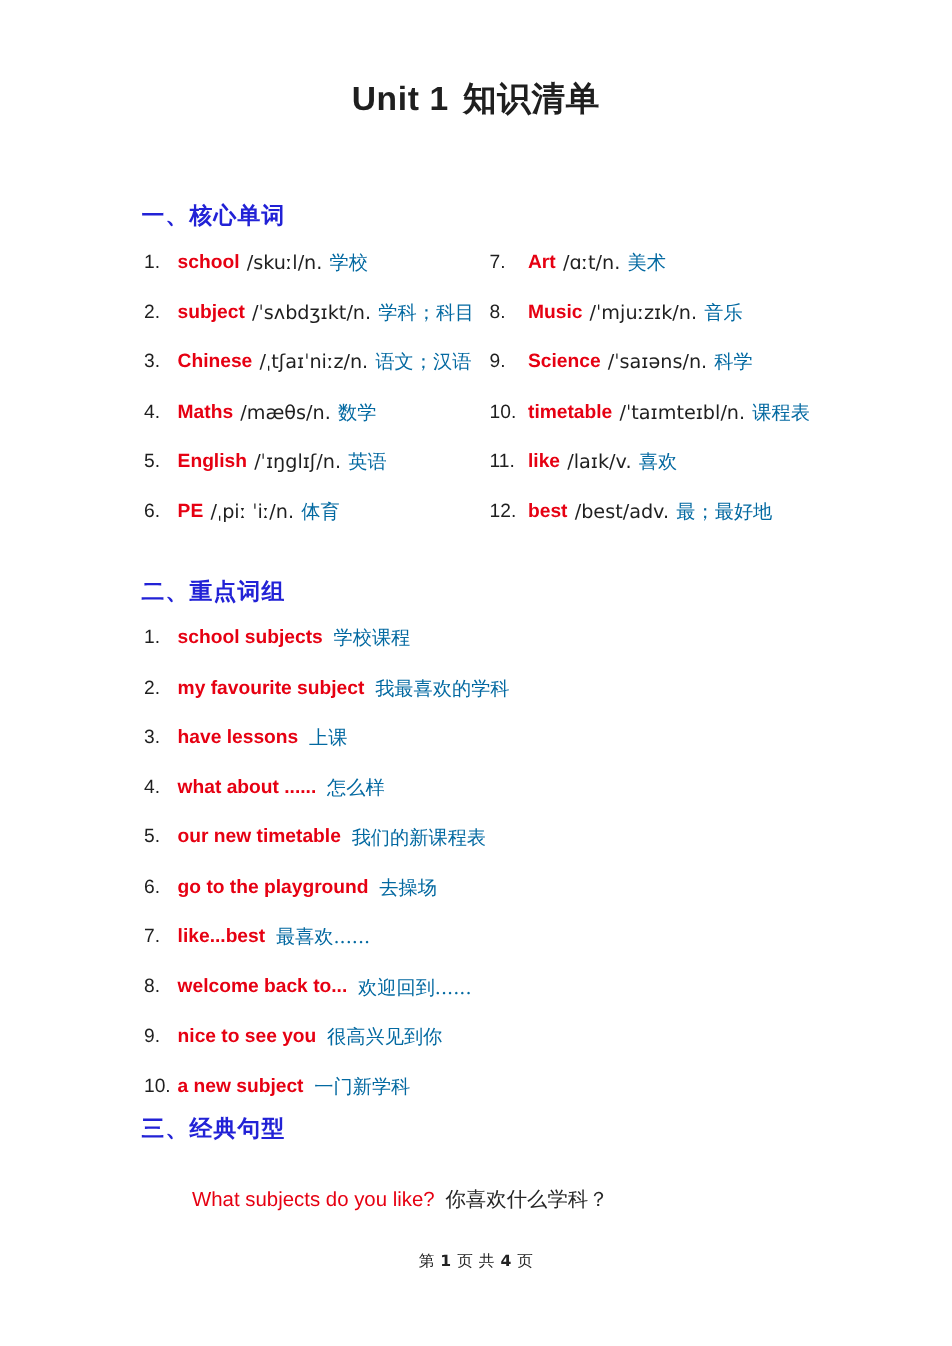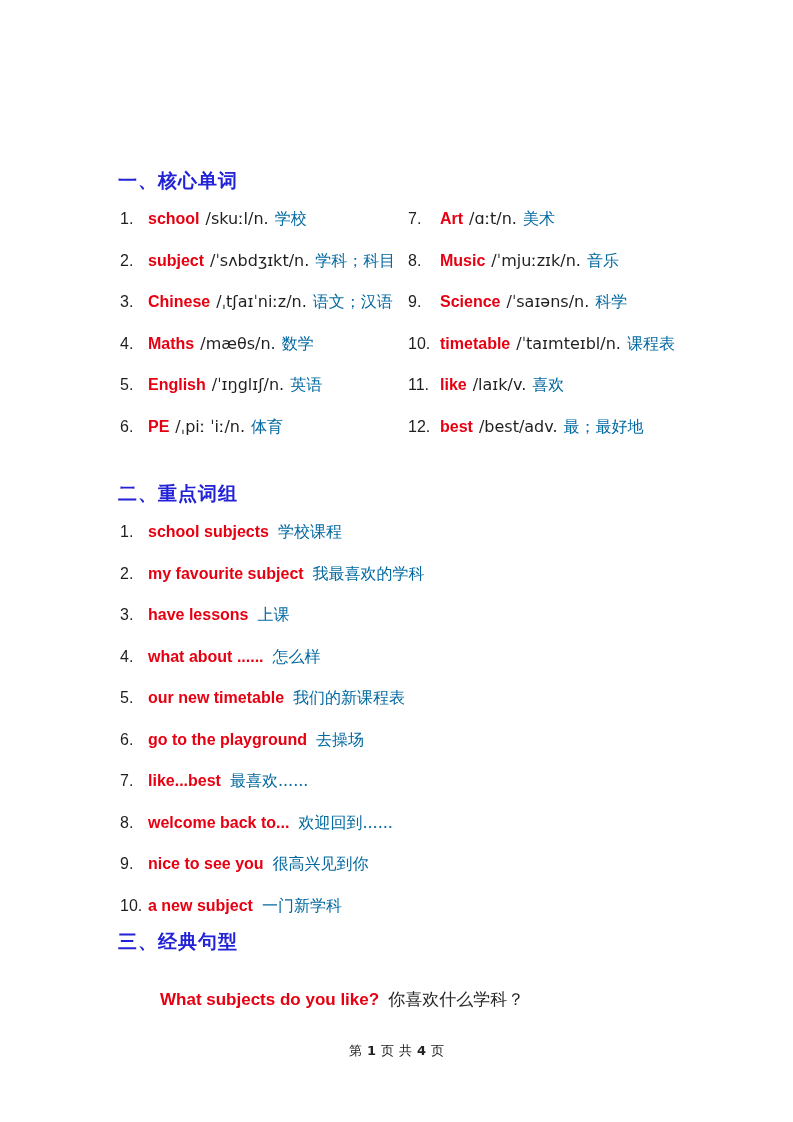--- a/index.html
+++ b/index.html
@@ -47,37 +47,38 @@
   .row .phon{color:var(--ink);margin-right:6px;font-family:"DejaVu Sans",sans-serif;}
   .row .meaning{color:#0369a1;font-family:"DejaVu Serif","Liberation Serif",serif;}
   
   #phrase-list{position:absolute;left:120px;top:521px;}
   
   .sub-heading{
     position:absolute;left:132px;top:956px;
     font-size:16.5px;font-weight:700;color:var(--ink);line-height:21px;
   }
   .example{position:absolute;left:160px;top:988px;font-size:17px;line-height:23px;white-space:nowrap;}
-  .example .en{color:var(--red);font-weight:700;margin-right:9px;}
+  .example .en{color:var(--red);font-weight:400;margin-right:9px;}
   .example .zh{color:#262626;font-family:"DejaVu Serif","Liberation Serif",serif;}
   
   .footer{
     position:absolute;top:1042px;left:0;width:100%;text-align:center;
     font-size:13px;color:#222;
     font-family:"DejaVu Serif","Liberation Serif",serif;
   }
   .footer span{margin:0 2.5px;}
   .footer .fnum{font-weight:700;font-family:"DejaVu Sans","Liberation Sans",sans-serif;}
 </style>
 </head>
 <body>
 
 <div class="page">
 
   <header class="title-block">
+    <div class="title-line"><span class="unit">Unit 1</span><span>知识清单</span></div>
   </header>
 
   <h2 class="sec" id="sec-words">一、核心单词</h2>
   <div class="word-col left" id="word-col-left">
   <div class="row word-row">
     <span class="num">1.</span>
     <span class="word">school</span>
     <span class="phon">/skuːl/n.</span>
     <span class="meaning">学校</span>
   </div>

